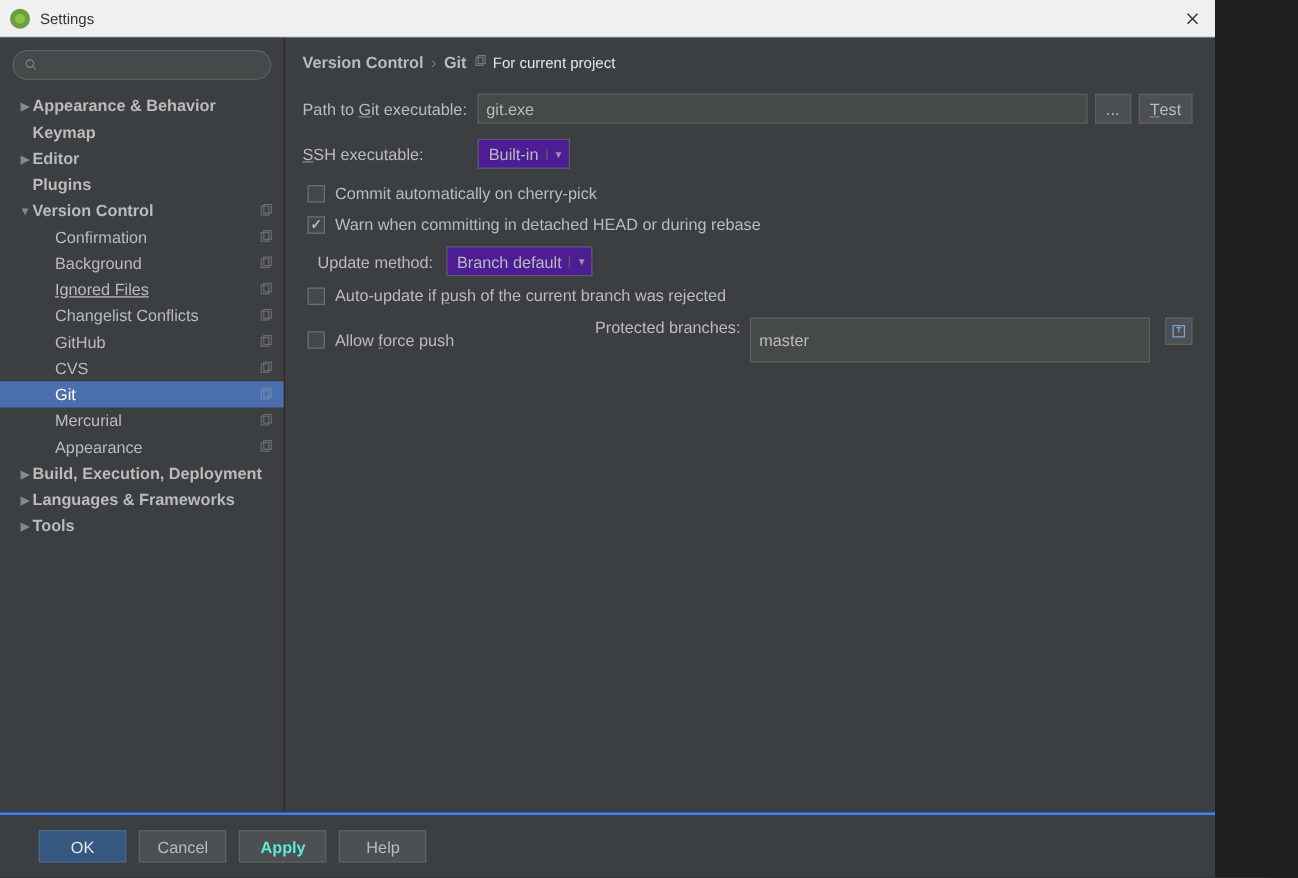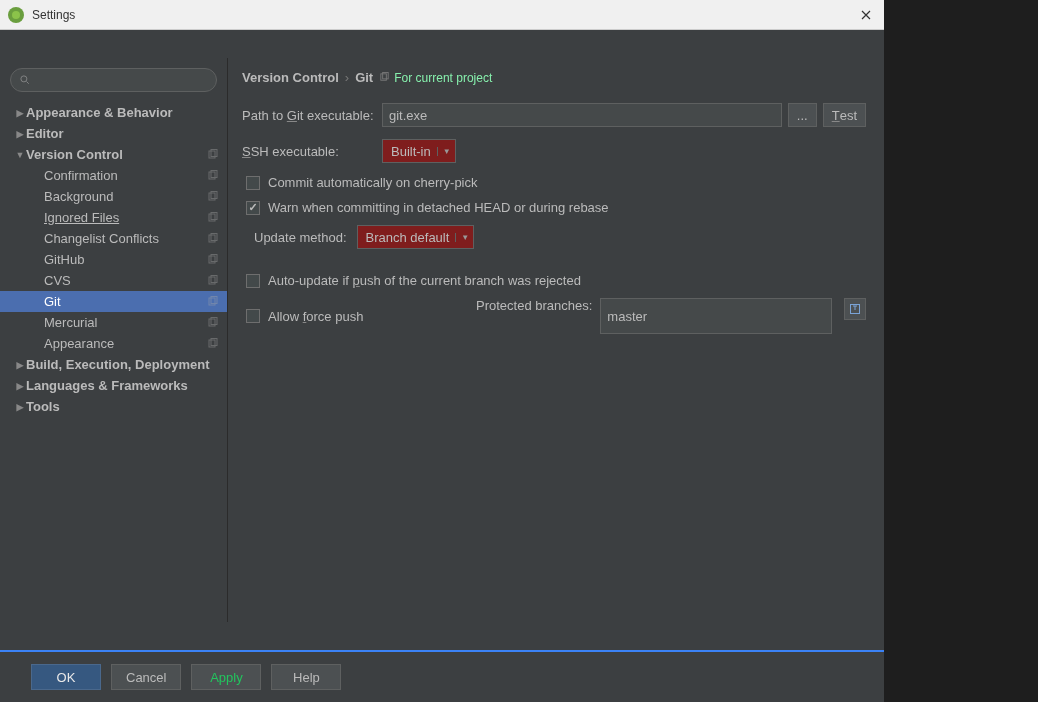--- a/index.html
+++ b/index.html
@@ -1,17 +1,17 @@
 <!DOCTYPE html>
 <html><head>
 <meta charset="utf-8">
 <style>
 * { box-sizing: border-box; margin: 0; padding: 0; font-family: "Segoe UI", Arial, sans-serif; }
 body { background: #1e1e1e; overflow: hidden; }
-.window { width: 884px; height: 702px; display: flex; flex-direction: column; background: #3c3f41; gap: 28px; }
+.window { width: 972px; height: 702px; display: flex; flex-direction: column; background: #3c3f41; }
 .titlebar { height: 30px; background: #f0f0f0; display: flex; align-items: center; padding: 0 8px; border-bottom: 1px solid #ccc; }
 .titlebar-icon { width: 16px; height: 16px; border-radius: 50%; background: #6a9e3e; margin-right: 8px; position: relative; }
 .titlebar-icon::after { content: ""; position: absolute; width: 8px; height: 8px; background: #8bc34a; border-radius: 50%; top: 4px; left: 4px; }
 .titlebar-title { font-size: 12px; color: #333; flex: 1; }
 .titlebar-close { width: 20px; height: 20px; display: flex; align-items: center; justify-content: center; cursor: pointer; }
 .titlebar-close svg { width: 10px; height: 10px; }
 .main { flex: 1; display: flex; background: #3c3f41; overflow: hidden; }
 .sidebar { width: 228px; background: #3c3f41; border-right: 1px solid #2b2b2b; display: flex; flex-direction: column; }
 .search-box { margin: 10px 10px 6px 10px; height: 24px; background: #45494a; border: 1px solid #5e6060; border-radius: 12px; display: flex; align-items: center; padding: 0 8px; }
 .search-box svg { width: 12px; height: 12px; opacity: 0.6; }
@@ -19,38 +19,38 @@
 .tree-item { display: flex; align-items: center; height: 21px; font-size: 13px; color: #bbbbbb; cursor: pointer; padding-right: 8px; }
 .tree-item.selected { background: #4b6eaf; color: #fff; }
 .tree-item.bold { font-weight: bold; }
 .tree-arrow { width: 12px; display: inline-flex; justify-content: center; font-size: 9px; color: #888; }
 .tree-label { flex: 1; }
 .tree-badge { width: 12px; height: 12px; opacity: 0.4; }
 .content { flex: 1; display: flex; flex-direction: column; padding: 12px 18px 8px 14px; color: #bbbbbb; overflow: auto; }
 .breadcrumb { display: flex; align-items: center; font-size: 13px; margin-bottom: 18px; gap: 6px; }
 .breadcrumb .bc-strong { font-weight: bold; color: #bbbbbb; }
 .breadcrumb .bc-sep { color: #777; }
-.breadcrumb .bc-note { color: #86efac; font-size: 12px; display: flex; align-items: center; gap: 4px; }
+.breadcrumb .bc-note { color: #e5e5e5; font-size: 12px; display: flex; align-items: center; gap: 4px; }
 .form-row { display: flex; align-items: center; margin-bottom: 12px; font-size: 13px; }
 .form-label { min-width: 140px; color: #bbbbbb; }
 .text-input { flex: 1; height: 24px; background: #45494a; border: 1px solid #5e6060; color: #bbbbbb; padding: 0 6px; font-size: 13px; }
 .small-btn { height: 24px; min-width: 26px; background: #4c5052; border: 1px solid #5e6060; color: #bbbbbb; margin-left: 6px; font-size: 13px; cursor: pointer; display: flex; align-items: center; justify-content: center; padding: 0 8px; }
-.select { height: 24px; background: #7f1d1d; border: 1px solid #5e6060; color: #bbbbbb; display: flex; align-items: center; padding: 0 4px 0 8px; font-size: 13px; cursor: pointer; gap: 6px; justify-content: flex-end; }
+.select { height: 24px; background: #4c1d95; border: 1px solid #5e6060; color: #bbbbbb; display: flex; align-items: center; padding: 0 4px 0 8px; font-size: 13px; cursor: pointer; gap: 6px; justify-content: flex-end; }
 .select-arrow { border-left: 1px solid #5e6060; padding-left: 5px; font-size: 8px; color: #999; }
 .checkbox-row { display: flex; align-items: center; margin-bottom: 10px; font-size: 13px; gap: 8px; padding-left: 4px; }
 .checkbox { width: 14px; height: 14px; background: #43494a; border: 1px solid #6e6e6e; display: flex; align-items: center; justify-content: center; cursor: pointer; }
 .checkbox.checked::after { content: "✓"; color: #bbbbbb; font-size: 11px; font-weight: bold; }
-.indent-row { display: flex; align-items: center; margin-bottom: 24px; font-size: 13px; gap: 10px; padding-left: 12px; }
+.indent-row { display: flex; align-items: center; margin-bottom: 8px; font-size: 13px; gap: 10px; padding-left: 12px; }
 .protected-row { display: flex; align-items: flex-start; font-size: 13px; gap: 8px; }
 .protected-input { flex: 1; height: 24px; background: #45494a; border: 1px solid #5e6060; color: #bbbbbb; padding: 17px 6px; font-size: 13px; }
 .icon-btn { width: 22px; height: 22px; background: #4c5052; border: 1px solid #5e6060; display: flex; align-items: center; justify-content: center; cursor: pointer; margin-left: 4px; }
 .footer { height: 52px; border-top: 2px solid #3b82f6; display: flex; align-items: center; justify-content: flex-start; padding: 0 31px; gap: 10px; background: #3c3f41; }
 .btn { height: 26px; min-width: 70px; border: 1px solid #5e6060; background: #4c5052; color: #bbbbbb; font-size: 13px; cursor: pointer; padding: 0 14px; }
 .btn.primary { background: #365880; border-color: #4a688c; color: #e8e8e8; }
-.btn.disabled { color: #22c55e; cursor: default; }
+.btn.disabled { color: #5eead4; cursor: default; font-weight: bold; }
 .und { text-decoration: underline; text-decoration-color: #888; }
 .copy-icon { width:11px; height:11px; }
 </style>
 </head>
 <body>
 
 <div class="window">
 
   <div class="titlebar">
     <div class="titlebar-icon"></div>
@@ -70,22 +70,30 @@
             <circle cx="6.5" cy="6.5" r="4" stroke="#aaa" stroke-width="1.3" fill="none"></circle>
             <path d="M10 10 L13 13" stroke="#aaa" stroke-width="1.3"></path>
           </svg>
       </div>
       <div class="tree" id="tree">
           <div class="tree-item bold" style="padding-left: 14px;">
             <span class="tree-arrow">▶</span>
             <span class="tree-label">Appearance &amp; Behavior</span>
           </div>
           <div class="tree-item bold" style="padding-left: 14px;">
+            <span class="tree-arrow"></span>
+            <span class="tree-label">Keymap</span>
+          </div>
+          <div class="tree-item bold" style="padding-left: 14px;">
             <span class="tree-arrow">▶</span>
             <span class="tree-label">Editor</span>
+          </div>
+          <div class="tree-item bold" style="padding-left: 14px;">
+            <span class="tree-arrow"></span>
+            <span class="tree-label">Plugins</span>
           </div>
           <div class="tree-item bold" style="padding-left: 14px;">
             <span class="tree-arrow">▼</span>
             <span class="tree-label">Version Control</span>
             <svg class="tree-badge" viewBox="0 0 12 12">
               <rect x="2" y="2" width="6" height="7" fill="none" stroke="#aaa"></rect>
               <rect x="4" y="0.5" width="6" height="7" fill="none" stroke="#aaa"></rect>
             </svg>
           </div>
           <div class="tree-item" style="padding-left: 32px;">

